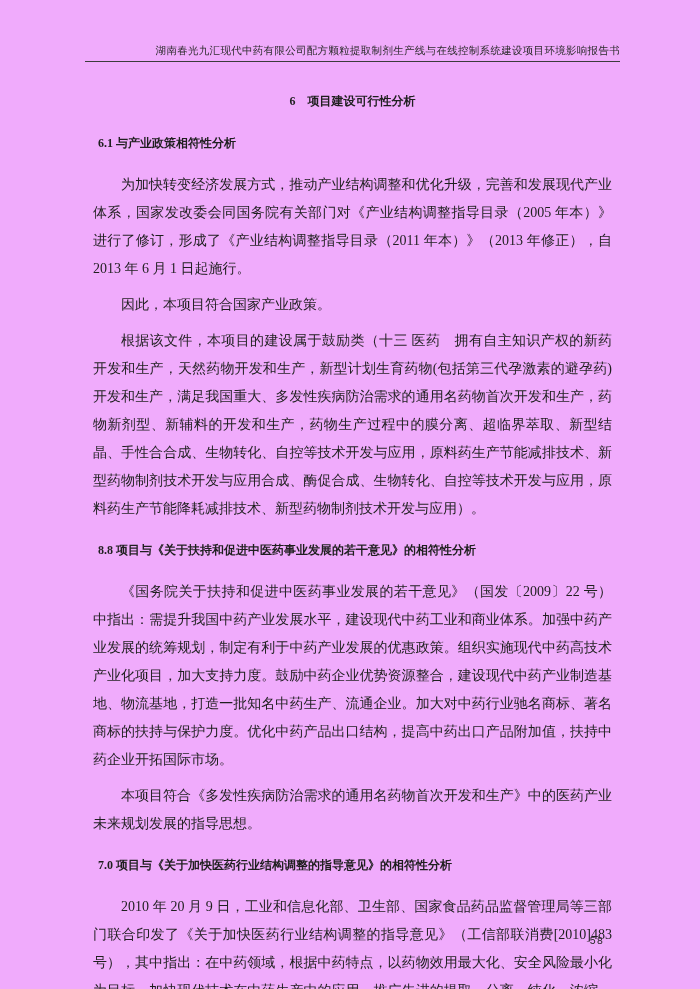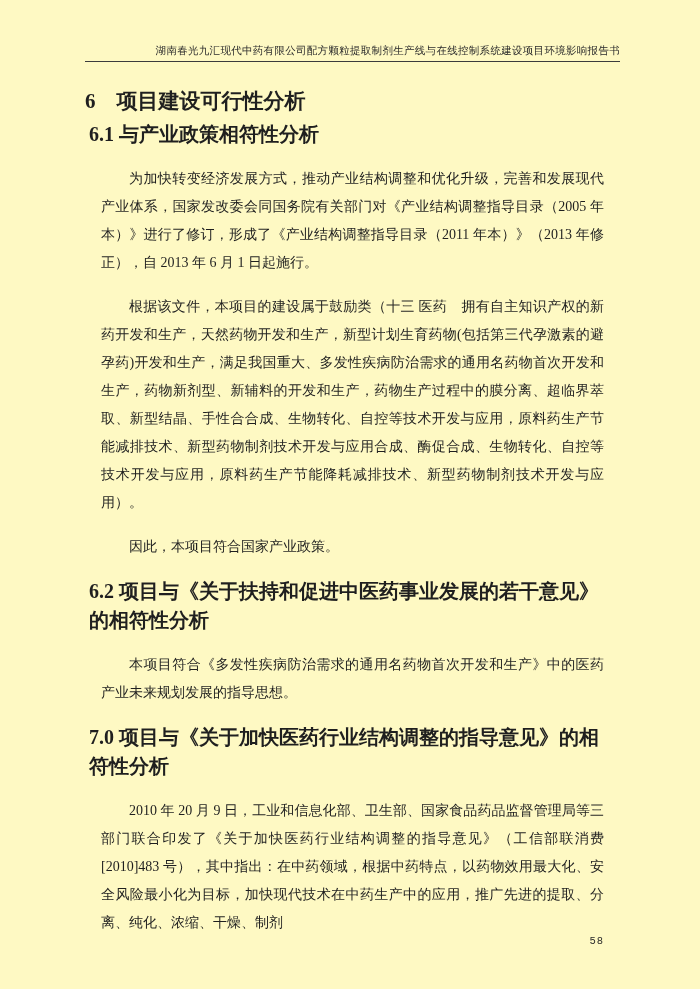--- a/index.html
+++ b/index.html
@@ -10,21 +10,21 @@
     height: 989px;
     background: #fefefe;
     font-family: "Liberation Serif", "DejaVu Serif", serif;
     color: #1f1f1f;
     overflow: hidden;
   }
   .page {
     position: relative;
     width: 700px;
     height: 989px;
-    background: #fef9c3;
+    background: #f0abfc;
     padding: 44px 80px 4px 85px;
   }
   .page-header {
     width: 100%;
   }
   .header-title {
     display: block;
     text-align: right;
     font-size: 10.5px;
     letter-spacing: 0.3px;
@@ -38,35 +38,35 @@
     height: 0;
   }
   .doc-body {
     margin-top: 24px;
     font-size: 14px;
     line-height: 28px;
     text-align: justify;
     color: #1f1f1f;
   }
   .doc-body h1 {
-    font-size: 21px;
+    font-size: 12px;
     font-weight: bold;
     margin: 0;
     line-height: 30px;
-    text-align: left;
+    text-align: center;
   }
   .doc-body h2 {
-    font-size: 20px;
+    font-size: 12px;
     font-weight: bold;
-    margin: 4px;
+    margin: 13px;
     line-height: 29px;
     text-align: left;
   }
   .doc-body p {
-    margin: 16px;
+    margin: 8px;
     text-indent: 2em;
   }
   .page-footer {
     position: absolute;
     left: 0;
     bottom: 40px;
     width: 604px;
     text-align: right;
     font-family: Liberation Mono, monospace;
   }
@@ -87,26 +87,27 @@
   </div>
 
   <div class="doc-body">
 
     <h1>6　项目建设可行性分析</h1>
 
     <h2>6.1 与产业政策相符性分析</h2>
 
     <p>为加快转变经济发展方式，推动产业结构调整和优化升级，完善和发展现代产业体系，国家发改委会同国务院有关部门对《产业结构调整指导目录（2005 年本）》进行了修订，形成了《产业结构调整指导目录（2011 年本）》（2013 年修正），自 2013 年 6 月 1 日起施行。</p>
 
+    <p>因此，本项目符合国家产业政策。</p>
+
     <p>根据该文件，本项目的建设属于鼓励类（十三 医药　拥有自主知识产权的新药开发和生产，天然药物开发和生产，新型计划生育药物(包括第三代孕激素的避孕药)开发和生产，满足我国重大、多发性疾病防治需求的通用名药物首次开发和生产，药物新剂型、新辅料的开发和生产，药物生产过程中的膜分离、超临界萃取、新型结晶、手性合合成、生物转化、自控等技术开发与应用，原料药生产节能减排技术、新型药物制剂技术开发与应用合成、酶促合成、生物转化、自控等技术开发与应用，原料药生产节能降耗减排技术、新型药物制剂技术开发与应用）。</p>
 
-    <p>因此，本项目符合国家产业政策。</p>
+    <h2>8.8 项目与《关于扶持和促进中医药事业发展的若干意见》的相符性分析</h2>
 
-    <h2>6.2 项目与《关于扶持和促进中医药事业发展的若干意见》的相符性分析</h2>
-
+    <p>《国务院关于扶持和促进中医药事业发展的若干意见》（国发〔2009〕22 号）中指出：需提升我国中药产业发展水平，建设现代中药工业和商业体系。加强中药产业发展的统筹规划，制定有利于中药产业发展的优惠政策。组织实施现代中药高技术产业化项目，加大支持力度。鼓励中药企业优势资源整合，建设现代中药产业制造基地、物流基地，打造一批知名中药生产、流通企业。加大对中药行业驰名商标、著名商标的扶持与保护力度。优化中药产品出口结构，提高中药出口产品附加值，扶持中药企业开拓国际市场。</p>
 
     <p>本项目符合《多发性疾病防治需求的通用名药物首次开发和生产》中的医药产业未来规划发展的指导思想。</p>
 
     <h2>7.0 项目与《关于加快医药行业结构调整的指导意见》的相符性分析</h2>
 
     <p>2010 年 20 月 9 日，工业和信息化部、卫生部、国家食品药品监督管理局等三部门联合印发了《关于加快医药行业结构调整的指导意见》（工信部联消费[2010]483 号），其中指出：在中药领域，根据中药特点，以药物效用最大化、安全风险最小化为目标，加快现代技术在中药生产中的应用，推广先进的提取、分离、纯化、浓缩、干燥、制剂</p>
 
   </div>
 
   <div class="page-footer">

